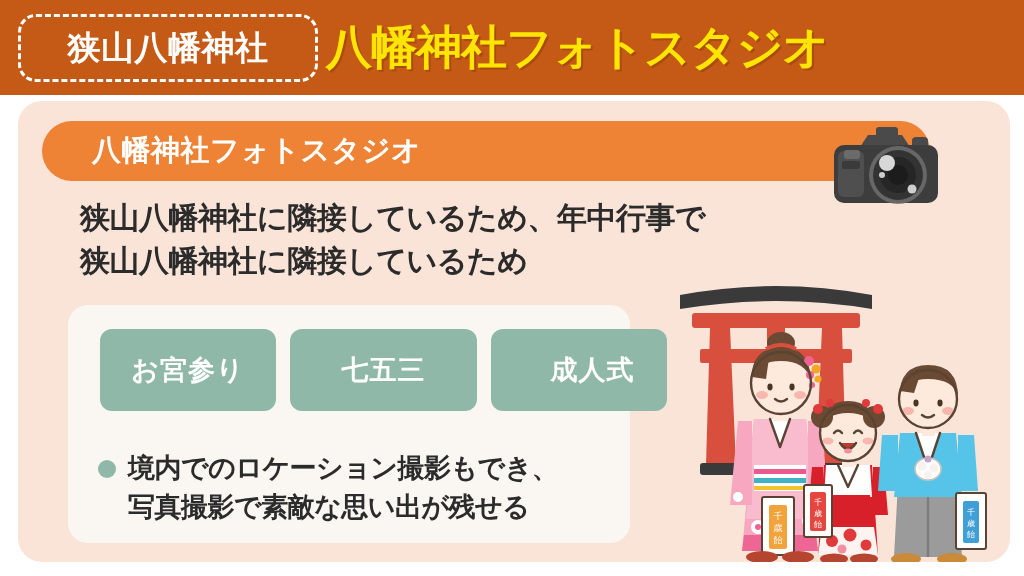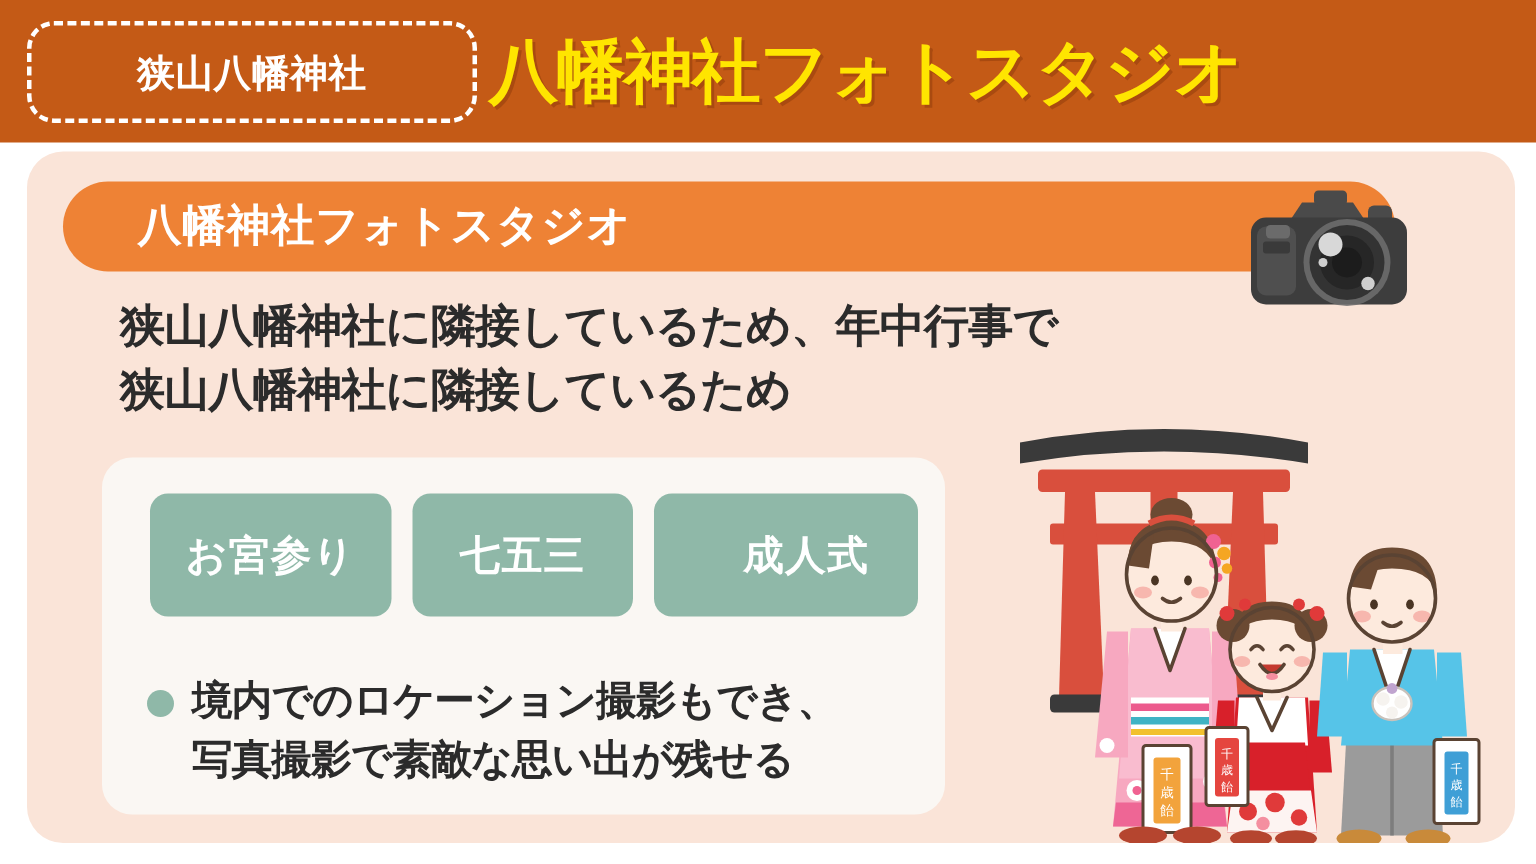--- a/index.html
+++ b/index.html
@@ -20,21 +20,21 @@
   }
   .site-badge {
     position:absolute; left:18px; top:14px;
     width:300px; height:68px;
     border:3px dashed #ffffff;
     border-radius:18px;
     display:flex; align-items:center; justify-content:center;
   }
   .site-badge-label {
     color:#ffffff;
-    font-size:25px;
+    font-size:33px;
     font-weight:bold;
     letter-spacing:0.5px;
     white-space:nowrap;
   }
   .header-title {
     position:absolute; left:326px; top:0; height:95px;
     display:flex; align-items:center;
     color:#ffe500;
     font-size:46px;
     font-weight:bold;
@@ -102,22 +102,22 @@
     border-radius:12px;
     height:82px;
     display:flex; align-items:center; justify-content:center;
     color:#ffffff;
     font-size:27px;
     font-weight:bold;
     letter-spacing:1px;
     padding:0 18px;
     white-space:nowrap;
   }
-  .tag.w1 { width:161px; }
-  .tag.w2 { width:147px; }
+  .tag.w1 { width:176px; }
+  .tag.w2 { width:187px; }
   .tag.w3 { width:176px;padding-left:45px; }
 
   .bullet-block {
     position:absolute; left:30px; top:128px;
     display:flex; align-items:flex-start; gap:12px;margin-top:15px;
   }
   .bullet-dot {
     width:18px; height:18px; border-radius:50%;
     background:#8fb8a8;
     margin-top:12px;

